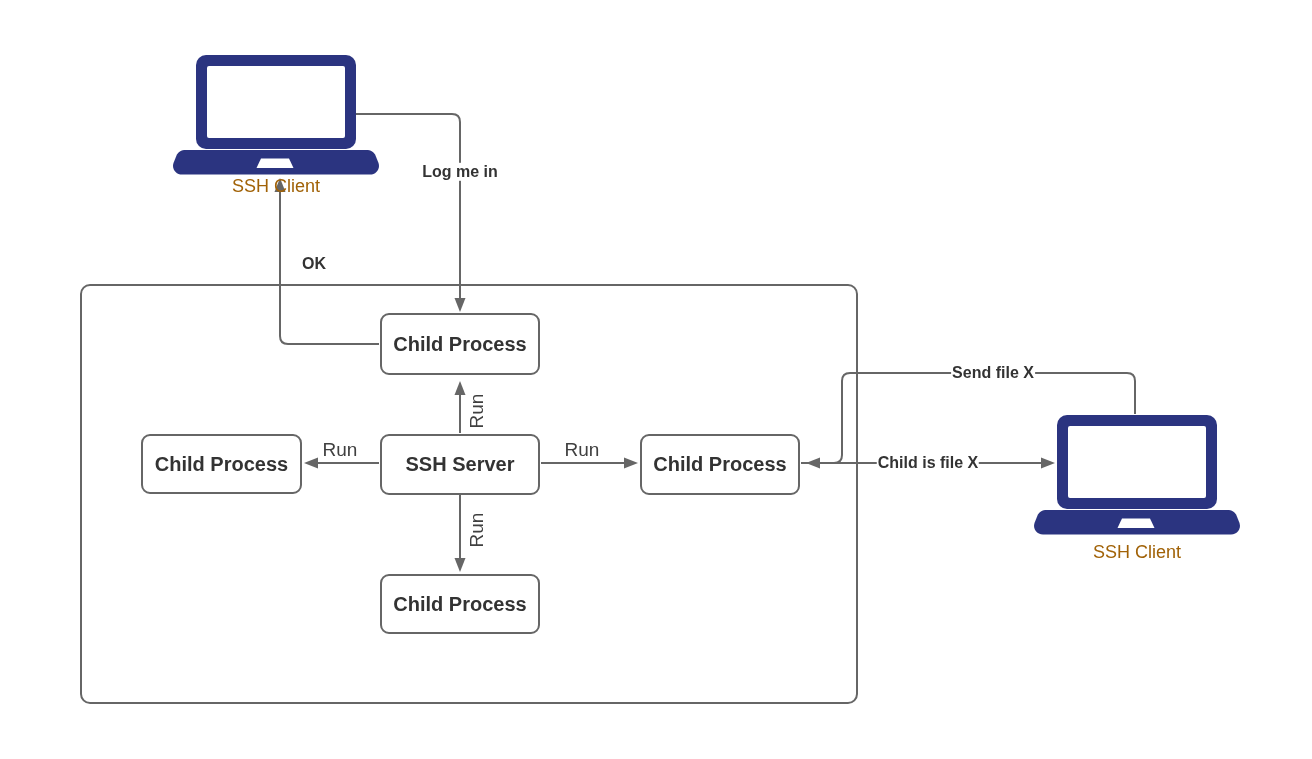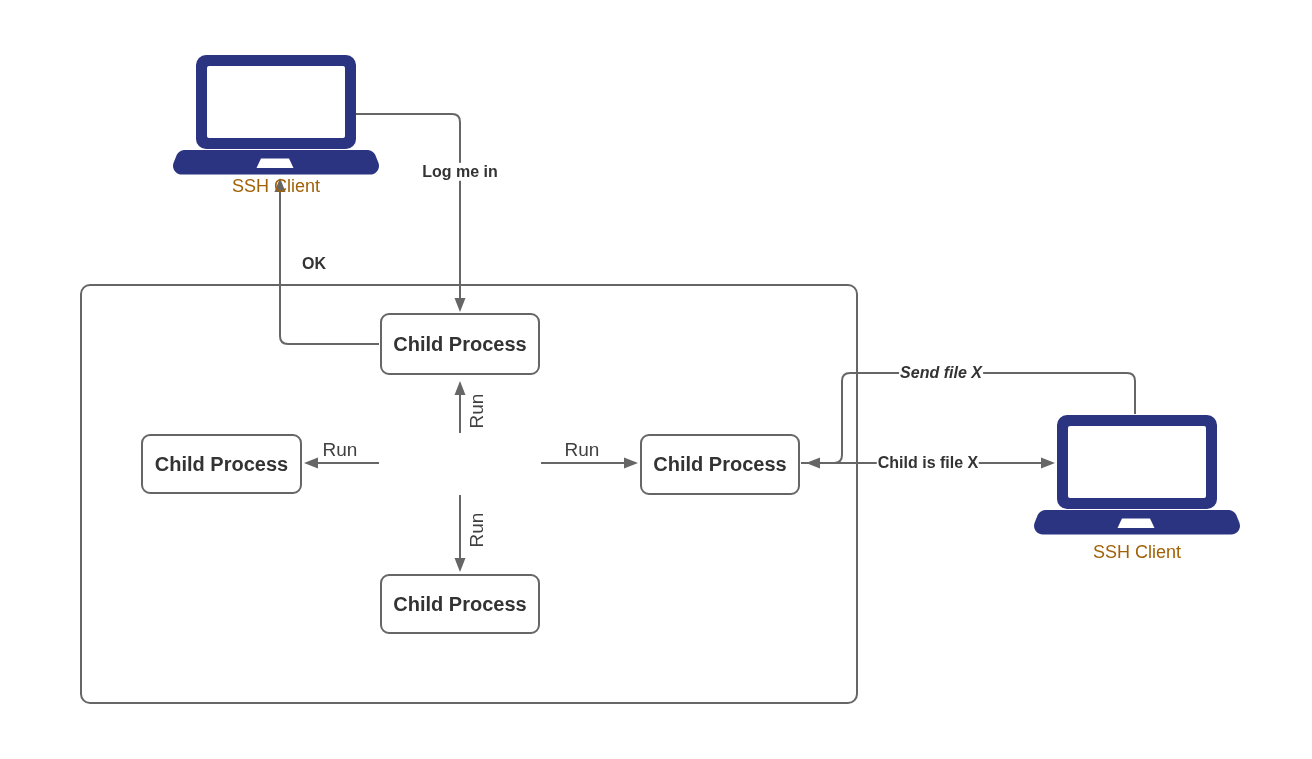--- a/index.html
+++ b/index.html
@@ -135,32 +135,35 @@
   </svg>
 
   <div class="boundary"></div>
 
   <div class="node" id="node-child-top">
     <span>Child Process</span>
   </div>
   <div class="node" id="node-child-left">
     <span>Child Process</span>
   </div>
+  <div class="node" id="node-ssh-server">
+    <span>SSH Server</span>
+  </div>
   <div class="node" id="node-child-right">
     <span>Child Process</span>
   </div>
   <div class="node" id="node-child-bottom">
     <span>Child Process</span>
   </div>
 
   <div class="caption" style="left:276px; top:186px;">SSH Client</div>
   <div class="caption" style="left:1137px; top:552px;">SSH Client</div>
 
   <div class="edge-label bold" style="left:460px; top:160px;margin-top:12px;">Log me in</div>
   <div class="edge-label bold" style="left:277px; top:264px;margin-left:37px;">OK</div>
   <div class="edge-label run vert" style="left:477px; top:411px;">Run</div>
   <div class="edge-label run vert" style="left:477px; top:530px;">Run</div>
   <div class="edge-label run" style="left:340px; top:450px;">Run</div>
   <div class="edge-label run" style="left:582px; top:450px;">Run</div>
-  <div class="edge-label bold" style="left:941px; top:373px;font-style:italic;">Send file X</div>
+  <div class="edge-label bold" style="left:993px; top:373px;">Send file X</div>
   <div class="edge-label bold" style="left:928px; top:463px;">Child is file X</div>
 
 </div>
 
 </body></html>

